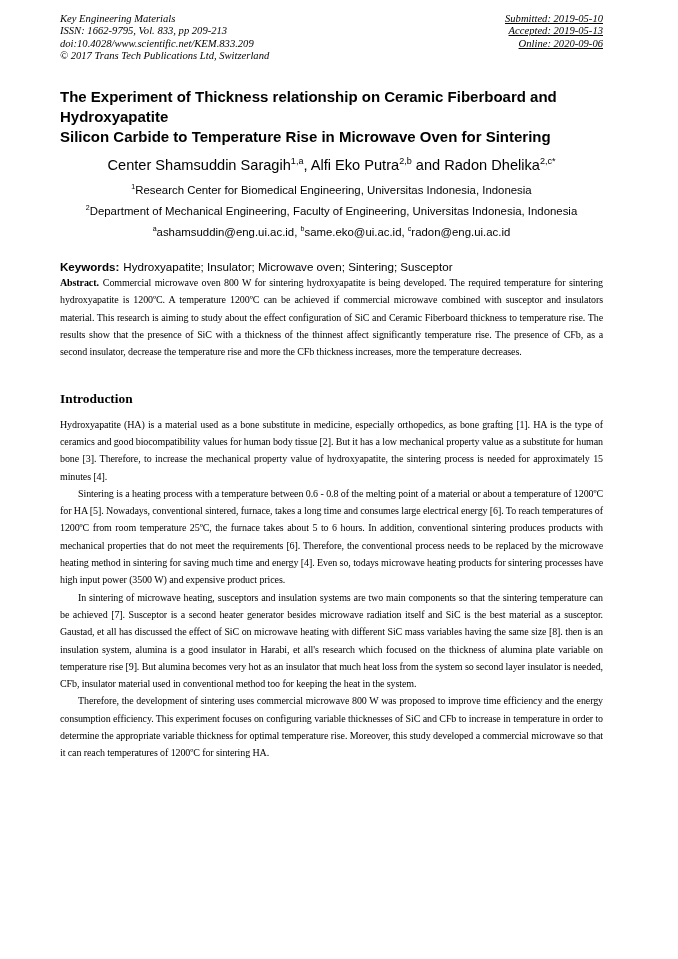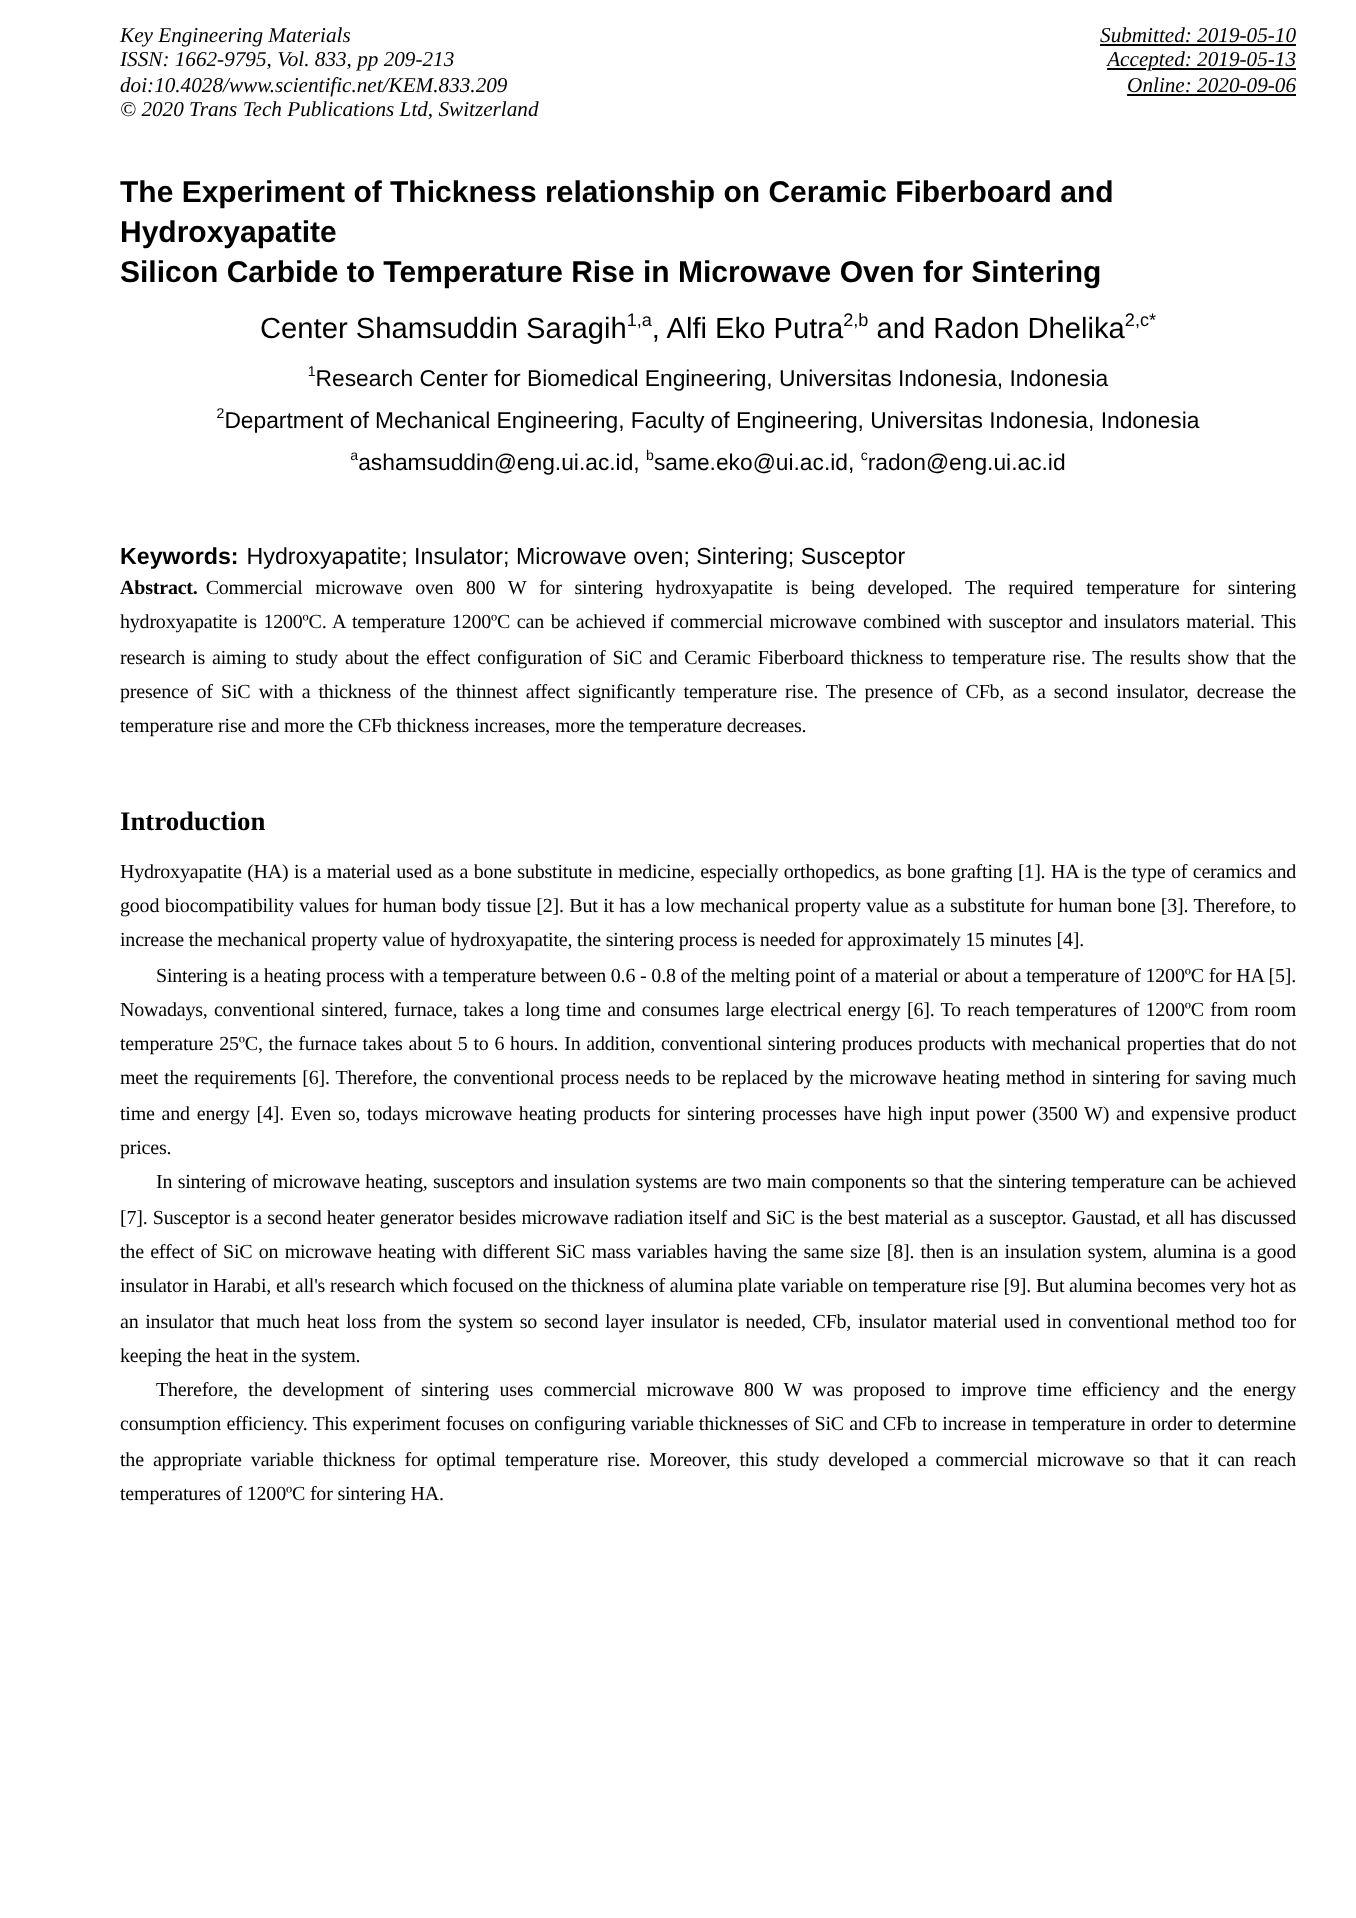--- a/index.html
+++ b/index.html
@@ -3,21 +3,21 @@
 <meta charset="utf-8">
 <style>
   html, body { margin: 0; padding: 0; background: #ffffff; }
   .page {
     position: relative;
     width: 678px;
     height: 959px;
     background: #ffffff;
     color: #000000;
     box-sizing: border-box;
-    padding: 13px 30px 0 60px;
+    padding: 13px 75px 0 60px;
     font-family: "Liberation Serif", serif;
     overflow: hidden;
   }
   
   .jheader {
     display: flex;
     justify-content: space-between;
     font-style: italic;
     font-size: 10.6px;
     line-height: 12.3px;
@@ -55,21 +55,21 @@
     font-family: "Liberation Sans", sans-serif;
     font-size: 11.4px;
     line-height: 14px;
   }
   .affil-1 { margin-top: 9px; }
   .affil-2 { margin-top: 7px; }
   .emails  { margin-top: 7px; }
 
   
   .keywords {
-    margin-top: 33px;
+    margin-top: 21px;
     font-family: "Liberation Sans", sans-serif;
     font-size: 11.6px;
     line-height: 14px;
   }
   .keywords .lbl { font-weight: bold; margin-right: 4px; }
 
   
   .body-text {
     font-size: 10px;
     line-height: 17.3px;
@@ -92,21 +92,21 @@
 </head>
 <body>
 
 <div class="page">
 
   <div class="jheader">
     <div class="jheader-left">
       <div>Key Engineering Materials</div>
       <div>ISSN: 1662-9795, Vol. 833, pp 209-213</div>
       <div>doi:10.4028/www.scientific.net/KEM.833.209</div>
-      <div>© 2020 Trans Tech Publications Ltd, Switzerland</div>
+      <div>© 2017 Trans Tech Publications Ltd, Switzerland</div>
     </div>
     <div class="jheader-right">
       <div>Submitted: 2019-05-10</div>
       <div>Accepted: 2019-05-13</div>
       <div>Online: 2020-09-06</div>
     </div>
   </div>
 
   <div class="title-block">
     <div class="title-line">The Experiment of Thickness relationship on Ceramic Fiberboard and</div>

